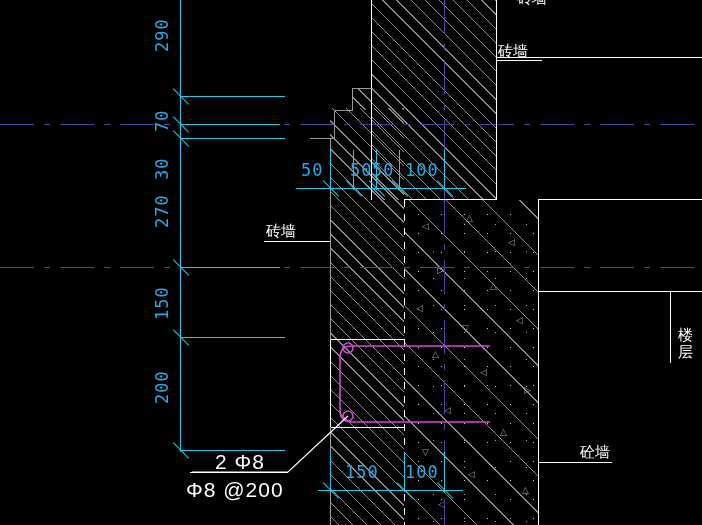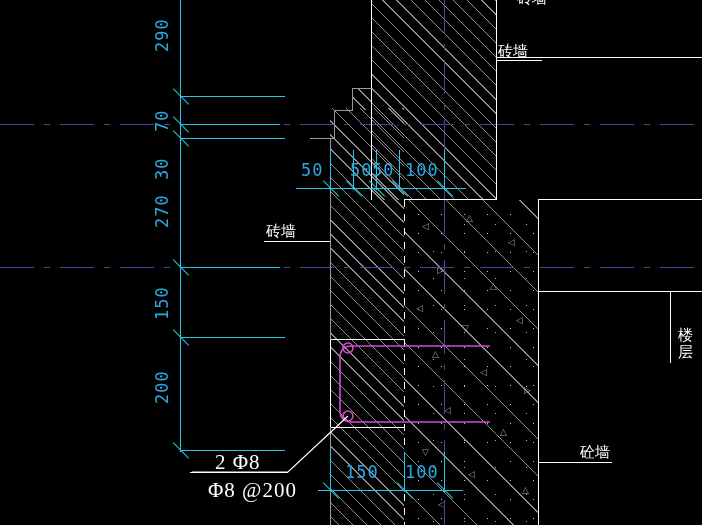--- a/index.html
+++ b/index.html
@@ -49,21 +49,21 @@
     position:absolute;color:#ffffff;font-size:15px;white-space:nowrap;
     font-family:"DejaVu Sans","Liberation Sans",sans-serif;
     text-align:right;
   }
   .cn-v{
     position:absolute;color:#ffffff;font-size:15px;width:16px;line-height:17px;
     font-family:Liberation Mono, monospace;word-break:break-all;
   }
   .rebar-txt{
     position:absolute;color:#ffffff;font-size:21px;white-space:nowrap;letter-spacing:1px;
-    font-family:Liberation Serif, serif;
+    font-family:Liberation Sans, sans-serif;
   }
 
   
   .hatch-brick{
     position:absolute;overflow:hidden;
     background-image:repeating-linear-gradient(45deg,
       transparent 0 9px,#8d8d8d 9px 10px);
   }
   .hatch-conc{
     position:absolute;overflow:hidden;
@@ -200,21 +200,21 @@
 
   <div class="tick" style="left:320px;top:490px;"></div>
   <div class="tick" style="left:394px;top:490px;"></div>
   <div class="tick" style="left:434px;top:490px;"></div>
 
   <div class="dim" style="left:345px;top:462px;">150</div>
   <div class="dim" style="left:405px;top:462px;">100</div>
 
   <div class="rebar-txt" style="left:215px;top:450px;">2 Φ8</div>
   <div class="hline white" style="left:190px;top:472px;width:98px;"></div>
-  <div class="rebar-txt" style="left:208px;top:478px;">Φ8 @200</div>
+  <div class="rebar-txt" style="left:186px;top:478px;">Φ8 @200</div>
 
   <div class="cn" style="left:517px;top:-11px;">砖墙</div>
 
   <div class="cn" style="left:498px;top:42px;">砖墙</div>
   <div class="hline white" style="left:496px;top:60px;width:46px;"></div>
 
   <div class="cn" style="left:266px;top:222px;">砖墙</div>
   <div class="hline white" style="left:264px;top:241px;width:66px;"></div>
 
   <div class="cn" style="left:580px;top:443px;">砼墙</div>

